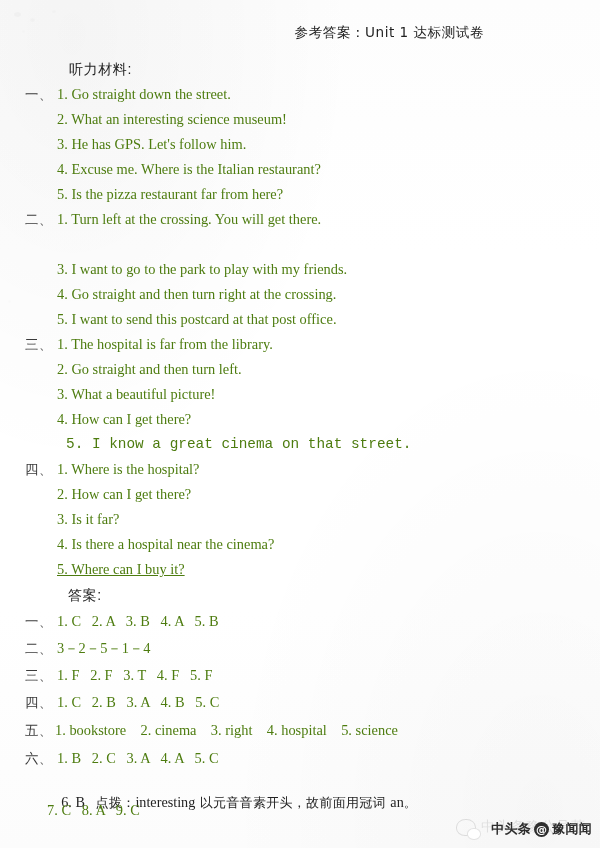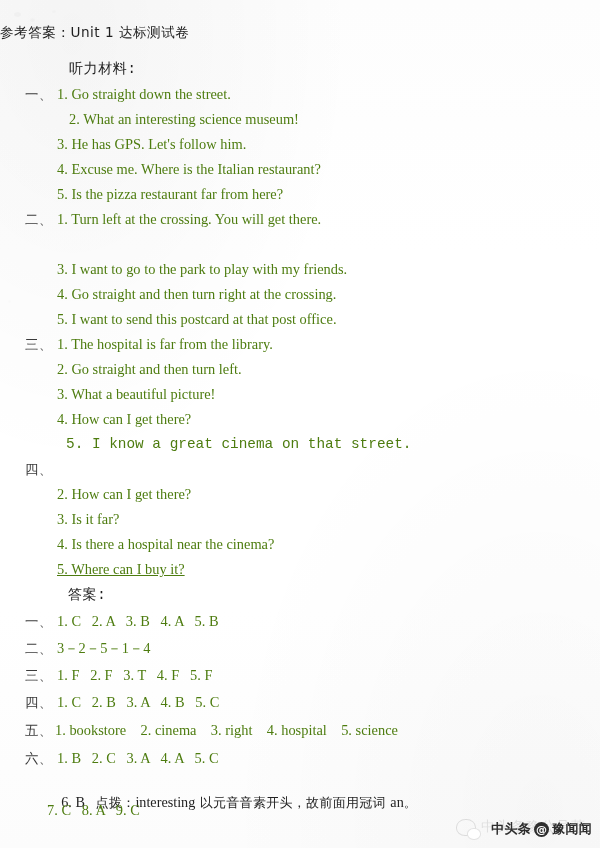--- a/index.html
+++ b/index.html
@@ -41,42 +41,42 @@
     height: 848px;
     z-index: 2;
   }
 
   
   .doc-title {
     position: absolute;
     top: 24px;
     left: 0;
     width: 484px;
-    text-align: left;
+    text-align: right;
     font-size: 15.5px;
     letter-spacing: 0.4px;
     color: #1f1f1f;
     white-space: nowrap;
   }
 
   
   .line {
     position: absolute;
     font-size: 14.2px;
     line-height: 18px;
     white-space: pre;
     color: #242424;
   }
   .cn {
     font-family: "DejaVu Sans", "Liberation Sans", sans-serif;
     font-size: 13.6px;
     letter-spacing: 0.5px;
   }
   .heading {
-    font-family: Liberation Mono, monospace;
+    font-family: Liberation Sans, sans-serif;
     font-size: 14px;
     letter-spacing: 0.6px;
     color: #1f1f1f;
     padding-left: 44px;
   }
   .num-label {
     font-family: "DejaVu Sans", "Liberation Sans", sans-serif;
     font-size: 13.4px;
     letter-spacing: 0.4px;
     color: #3a3a3a;
@@ -177,39 +177,40 @@
 <div class="speck" style="left:560px; top:640px; width:3px;  height:3px;  opacity:.18;"></div>
 
 <div class="page">
 
   <div class="doc-title cn">参考答案：Unit 1 达标测试卷</div>
 
   <div class="line heading" style="left:25px; top:60px;">听力材料:</div>
 
   <div class="line num-label" style="left:25px; top:86px;">一、</div>
   <div class="line en" style="left:57px; top:85px;">1. Go straight down the street.</div>
-  <div class="line en" style="left:57px; top:110px;margin-left:12px;">2. What an interesting science museum!</div>
+  <div class="line en" style="left:57px; top:110px;">2. What an interesting science museum!</div>
   <div class="line en" style="left:57px; top:135px;">3. He has GPS. Let's follow him.</div>
   <div class="line en" style="left:57px; top:160px;">4. Excuse me. Where is the Italian restaurant?</div>
   <div class="line en" style="left:57px; top:185px;">5. Is the pizza restaurant far from here?</div>
 
   <div class="line num-label" style="left:25px; top:211px;">二、</div>
   <div class="line en" style="left:57px; top:210px;">1. Turn left at the crossing. You will get there.</div>
   <div class="line en" style="left:57px; top:260px;">3. I want to go to the park to play with my friends.</div>
   <div class="line en" style="left:57px; top:285px;">4. Go straight and then turn right at the crossing.</div>
   <div class="line en" style="left:57px; top:310px;">5. I want to send this postcard at that post office.</div>
 
   <div class="line num-label" style="left:25px; top:336px;">三、</div>
   <div class="line en" style="left:57px; top:335px;">1. The hospital is far from the library.</div>
   <div class="line en" style="left:57px; top:360px;">2. Go straight and then turn left.</div>
   <div class="line en" style="left:57px; top:385px;">3. What a beautiful picture!</div>
   <div class="line en" style="left:57px; top:410px;">4. How can I get there?</div>
   <div class="line en" style="left:66px; top:435px;font-family:Liberation Mono, monospace;">5. I know a great cinema on that street.</div>
 
   <div class="line num-label" style="left:25px; top:461px;">四、</div>
+  <div class="line en" style="left:57px; top:460px;">1. Where is the hospital?</div>
   <div class="line en" style="left:57px; top:485px;">2. How can I get there?</div>
   <div class="line en" style="left:57px; top:510px;">3. Is it far?</div>
   <div class="line en" style="left:57px; top:535px;">4. Is there a hospital near the cinema?</div>
   <div class="line en" style="left:57px; top:560px;text-decoration:underline;">5. Where can I buy it?</div>
 
   <div class="line heading" style="left:24px; top:586px;">答案:</div>
 
   <div class="line num-label" style="left:25px; top:613px;">一、</div>
   <div class="line en" style="left:57px; top:612px;">1. C   2. A   3. B   4. A   5. B</div>
 

